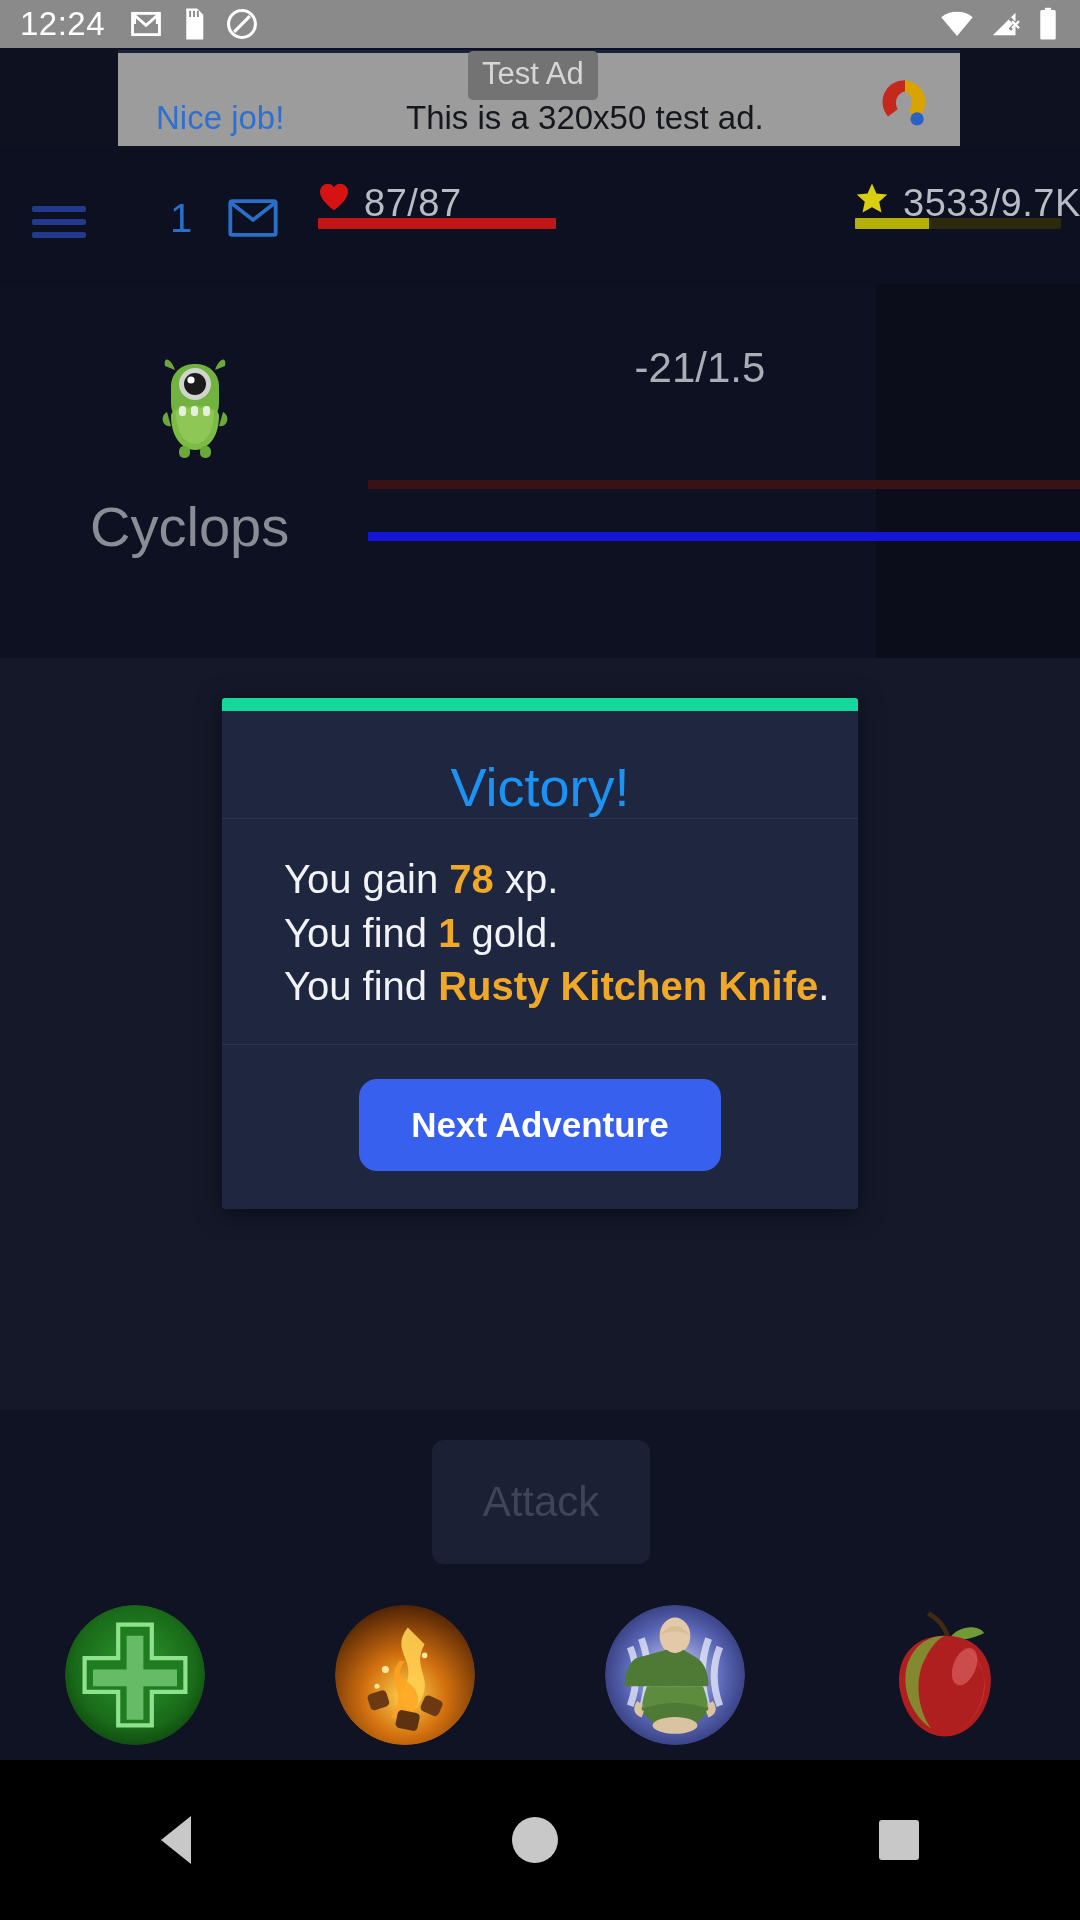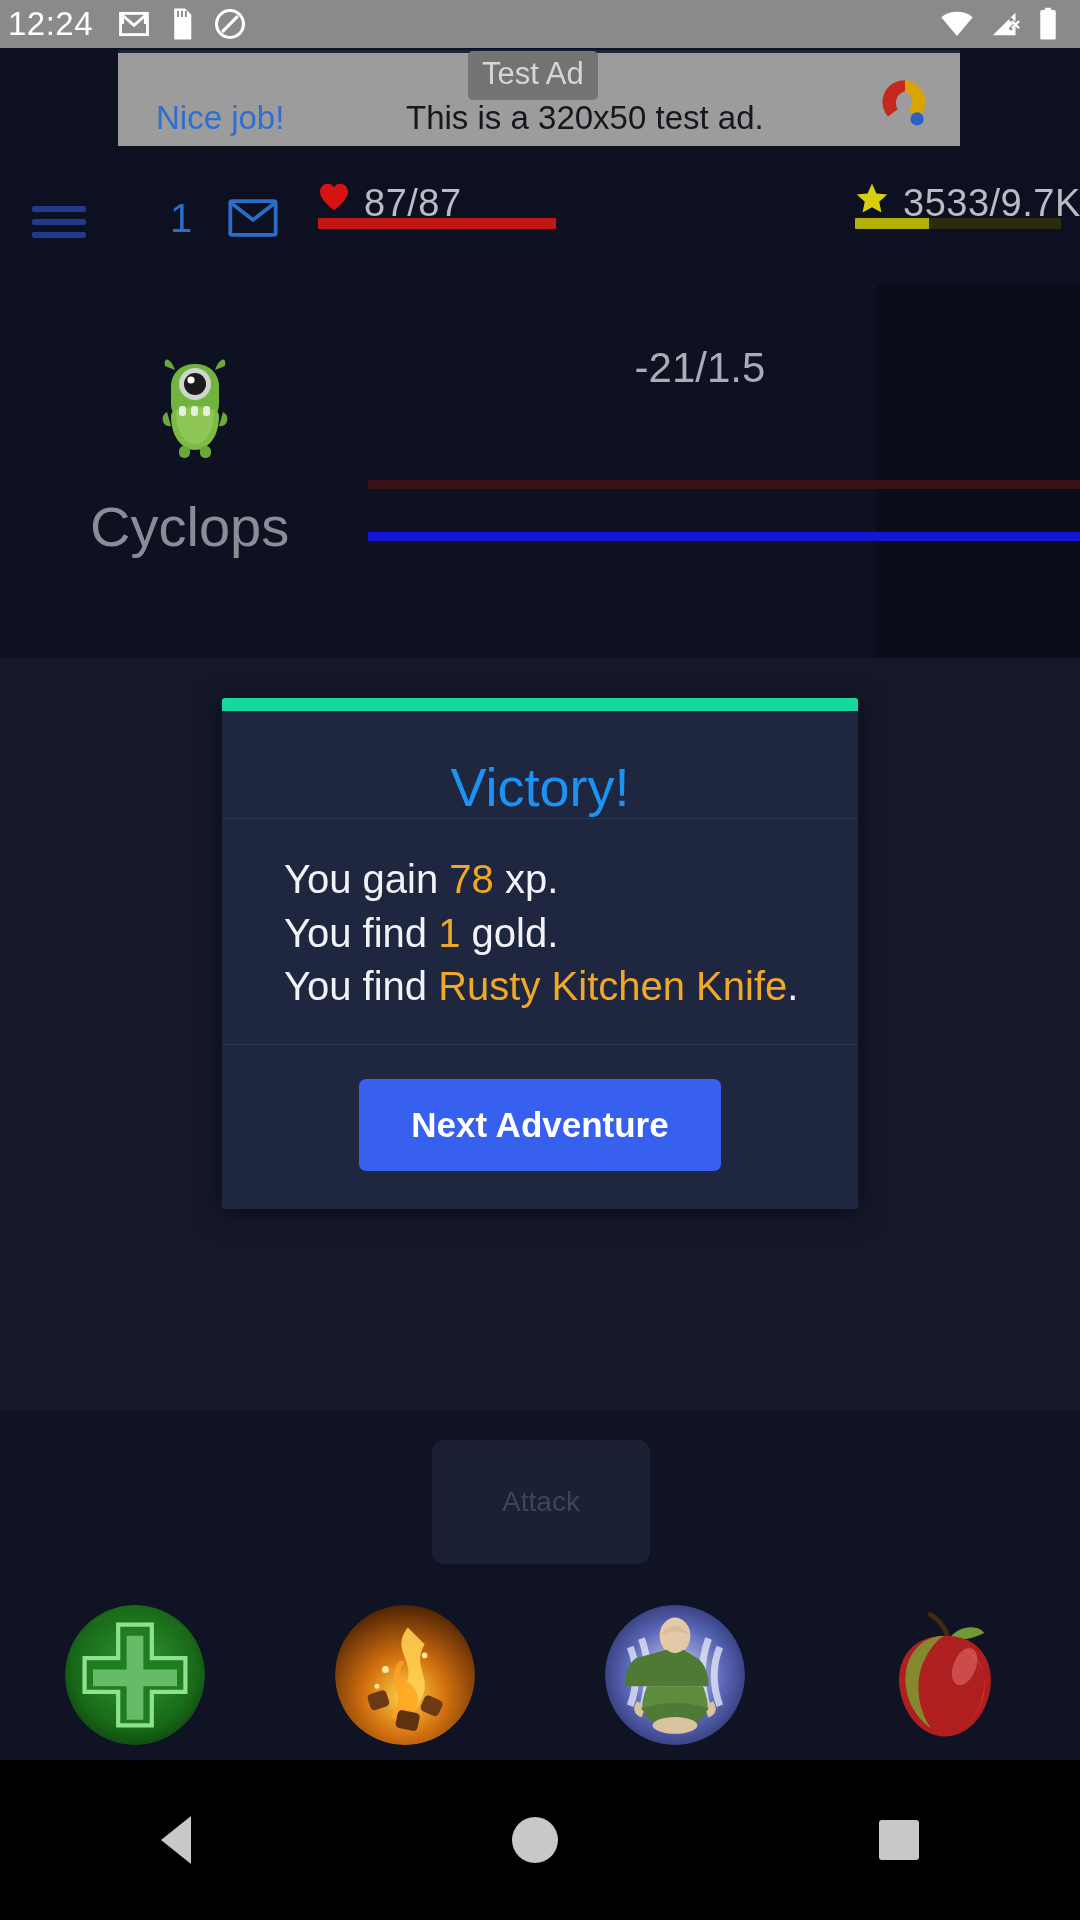--- a/index.html
+++ b/index.html
@@ -11,21 +11,21 @@
     position:relative;
   }
 
   
   #status-bar {
     position:absolute; left:0; top:0; width:1080px; height:48px;
     background:#8a8a8a;
     display:flex; align-items:center;
   }
   #status-clock {
-    color:#fff; font-size:33px; margin-left:8px; letter-spacing:0.5px;
+    color:#fff; font-size:33px; margin-left:20px; letter-spacing:0.5px;
     font-family:"Liberation Sans", sans-serif;
   }
   .status-left-icons { display:flex; align-items:center; gap:18px; margin-left:24px; }
   .status-right-icons {
     margin-left:auto; display:flex; align-items:center; gap:14px; margin-right:22px;
   }
   .sicon { display:block; }
 
   
   #ad-region {
@@ -136,40 +136,40 @@
   #dialog-accent { height:13px; background:#15d99c; }
   #dialog-title-wrap {
     height:108px; display:flex; align-items:flex-end; justify-content:center;
     border-bottom:1px solid #2b3550;
   }
   #dialog-title { color:#1c93f2; font-size:54px; }
   #dialog-body { padding:34px 62px 30px 62px; border-bottom:1px solid #2b3550; }
   .dialog-line {
     color:#f2f3f6; font-size:40px; line-height:1.34; white-space:nowrap;
   }
-  .hl { color:#f0a828; }
+  .hl { color:#f0a828;font-weight:bold; }
   #dialog-footer {
     padding:34px 0 38px 0; display:flex; justify-content:center;
   }
   #next-adventure-button {
     background:#3860ee; color:#fff; font-size:35px; font-weight:bold;
-    border:none; border-radius:7px; padding:26px 52px; cursor:pointer;
+    border:none; border-radius:18px; padding:26px 52px; cursor:pointer;
     font-family:"Liberation Sans", sans-serif;
     text-align:right;
   }
 
   
   #action-area {
     position:absolute; left:0; top:1410px; width:1080px; height:350px;
     background:#0f1324;
   }
   #attack-button {
     position:absolute; left:432px; top:30px; width:218px; height:124px;
     background:#1b2034; border:none; border-radius:12px;
-    color:#3f4558; font-size:28px;
+    color:#3f4558; font-size:42px;
     font-family:"Liberation Sans", sans-serif;
     cursor:pointer;
   }
   #ability-row {
     position:absolute; left:0; top:190px; width:1080px; height:150px;
     display:flex; align-items:center;
   }
   .ability-slot {
     flex:1 1 0; display:flex; align-items:center; justify-content:center;
   }

